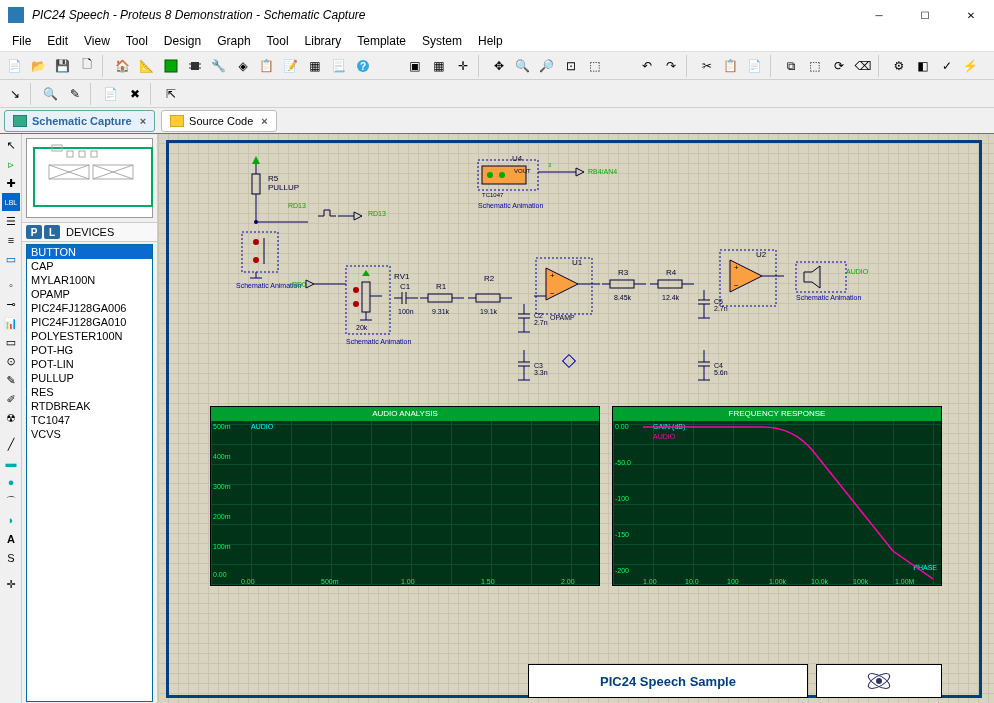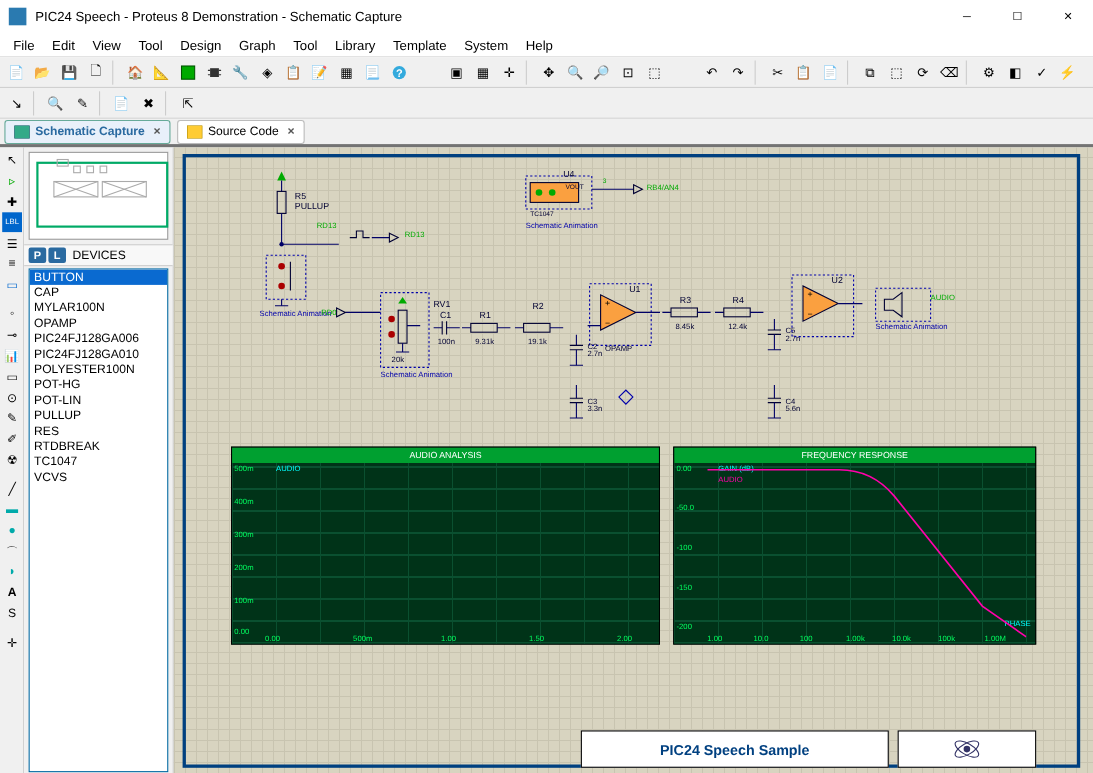--- a/index.html
+++ b/index.html
@@ -1,30 +1,30 @@
 <!DOCTYPE html>
 <html><head>
 <meta charset="utf-8">
 <style>
 * { margin: 0; padding: 0; box-sizing: border-box; font-family: "Segoe UI", Tahoma, sans-serif; }
 body { width: 994px; height: 703px; background: #fff; overflow: hidden; font-size: 12px; }
 
 .titlebar { height: 30px; background: #fff; display: flex; align-items: center; padding: 0 0 0 8px; }
 .titlebar .icon { width: 16px; height: 16px; background: #2a7ab0; margin-right: 8px; }
-.titlebar .title { flex: 1; color: #000; font-size: 12px; }
+.titlebar .title { flex: 1; color: #000; font-size: 12px; font-style: italic; }
 .winbtn { width: 46px; height: 30px; display: flex; align-items: center; justify-content: center; color: #000; font-size: 10px; }
 
 .menubar { height: 22px; background: #fff; display: flex; align-items: center; padding: 0 4px; border-bottom: 1px solid #e0e0e0; }
 .menuitem { padding: 2px 8px; font-size: 12px; }
 
 .toolbar { height: 28px; background: #f0f0f0; display: flex; align-items: center; padding: 2px 4px; gap: 2px; border-bottom: 1px solid #d0d0d0; }
 .tbtn { width: 22px; height: 22px; display: flex; align-items: center; justify-content: center; border: 1px solid transparent; font-size: 12px; }
 .tsep { width: 6px; height: 22px; border-left: 1px solid #ccc; margin: 0 2px; }
 
-.tabbar { height: 26px; background: #f0f0f0; display: flex; align-items: center; padding: 0 4px; border-bottom: 3px solid #737373; }
+.tabbar { height: 26px; background: #f0f0f0; display: flex; align-items: center; padding: 0 4px; border-bottom: 1px solid #737373; }
 .tab { height: 22px; display: flex; align-items: center; padding: 0 8px; background: #fff; border: 1px solid #bbb; border-radius: 3px; margin-right: 6px; font-size: 11px; }
 .tab.active { background: #e8f0fa; border-color: #6a9; font-weight: bold; color: #2a6aa0; }
 .tab .x { margin-left: 8px; color: #555; font-weight: bold; }
 .tabicon { width: 14px; height: 12px; margin-right: 5px; }
 
 .workspace { display: flex; height: 570px; }
 
 .leftbar { width: 22px; background: #f0f0f0; border-right: 1px solid #ccc; display: flex; flex-direction: column; padding: 2px; gap: 1px; }
 .lbtn { width: 18px; height: 18px; display: flex; align-items: center; justify-content: center; font-size: 11px; }
 

